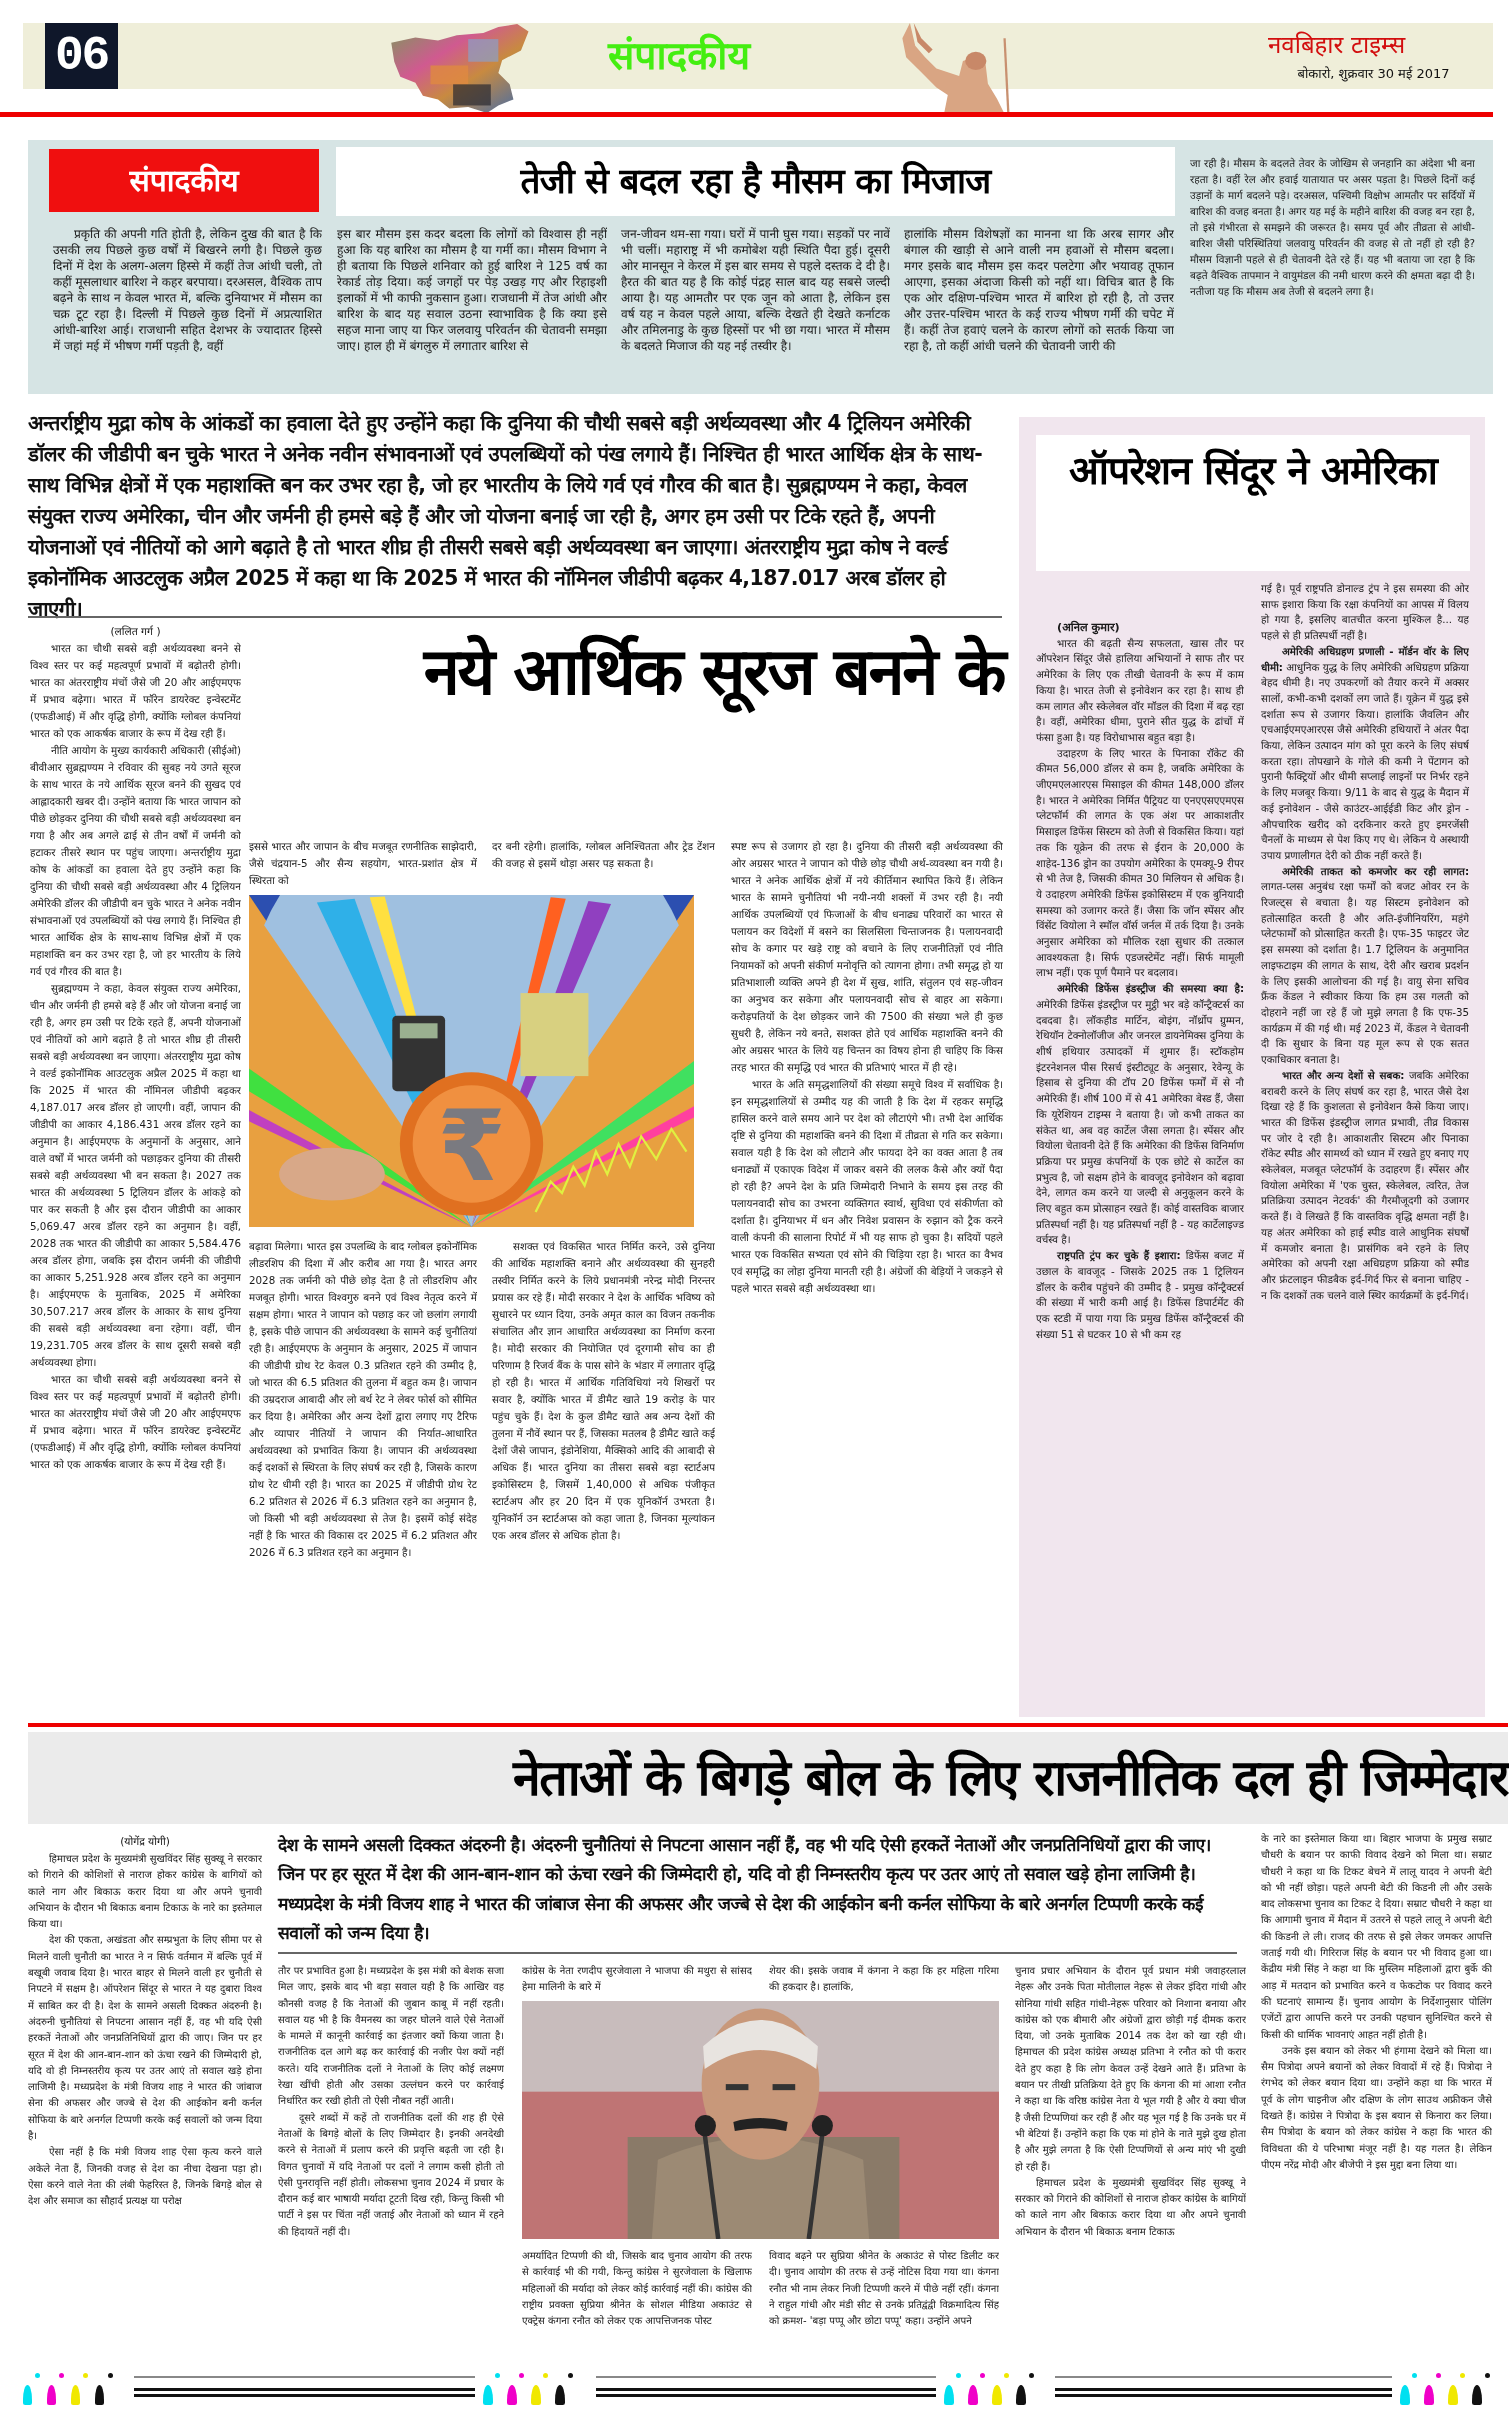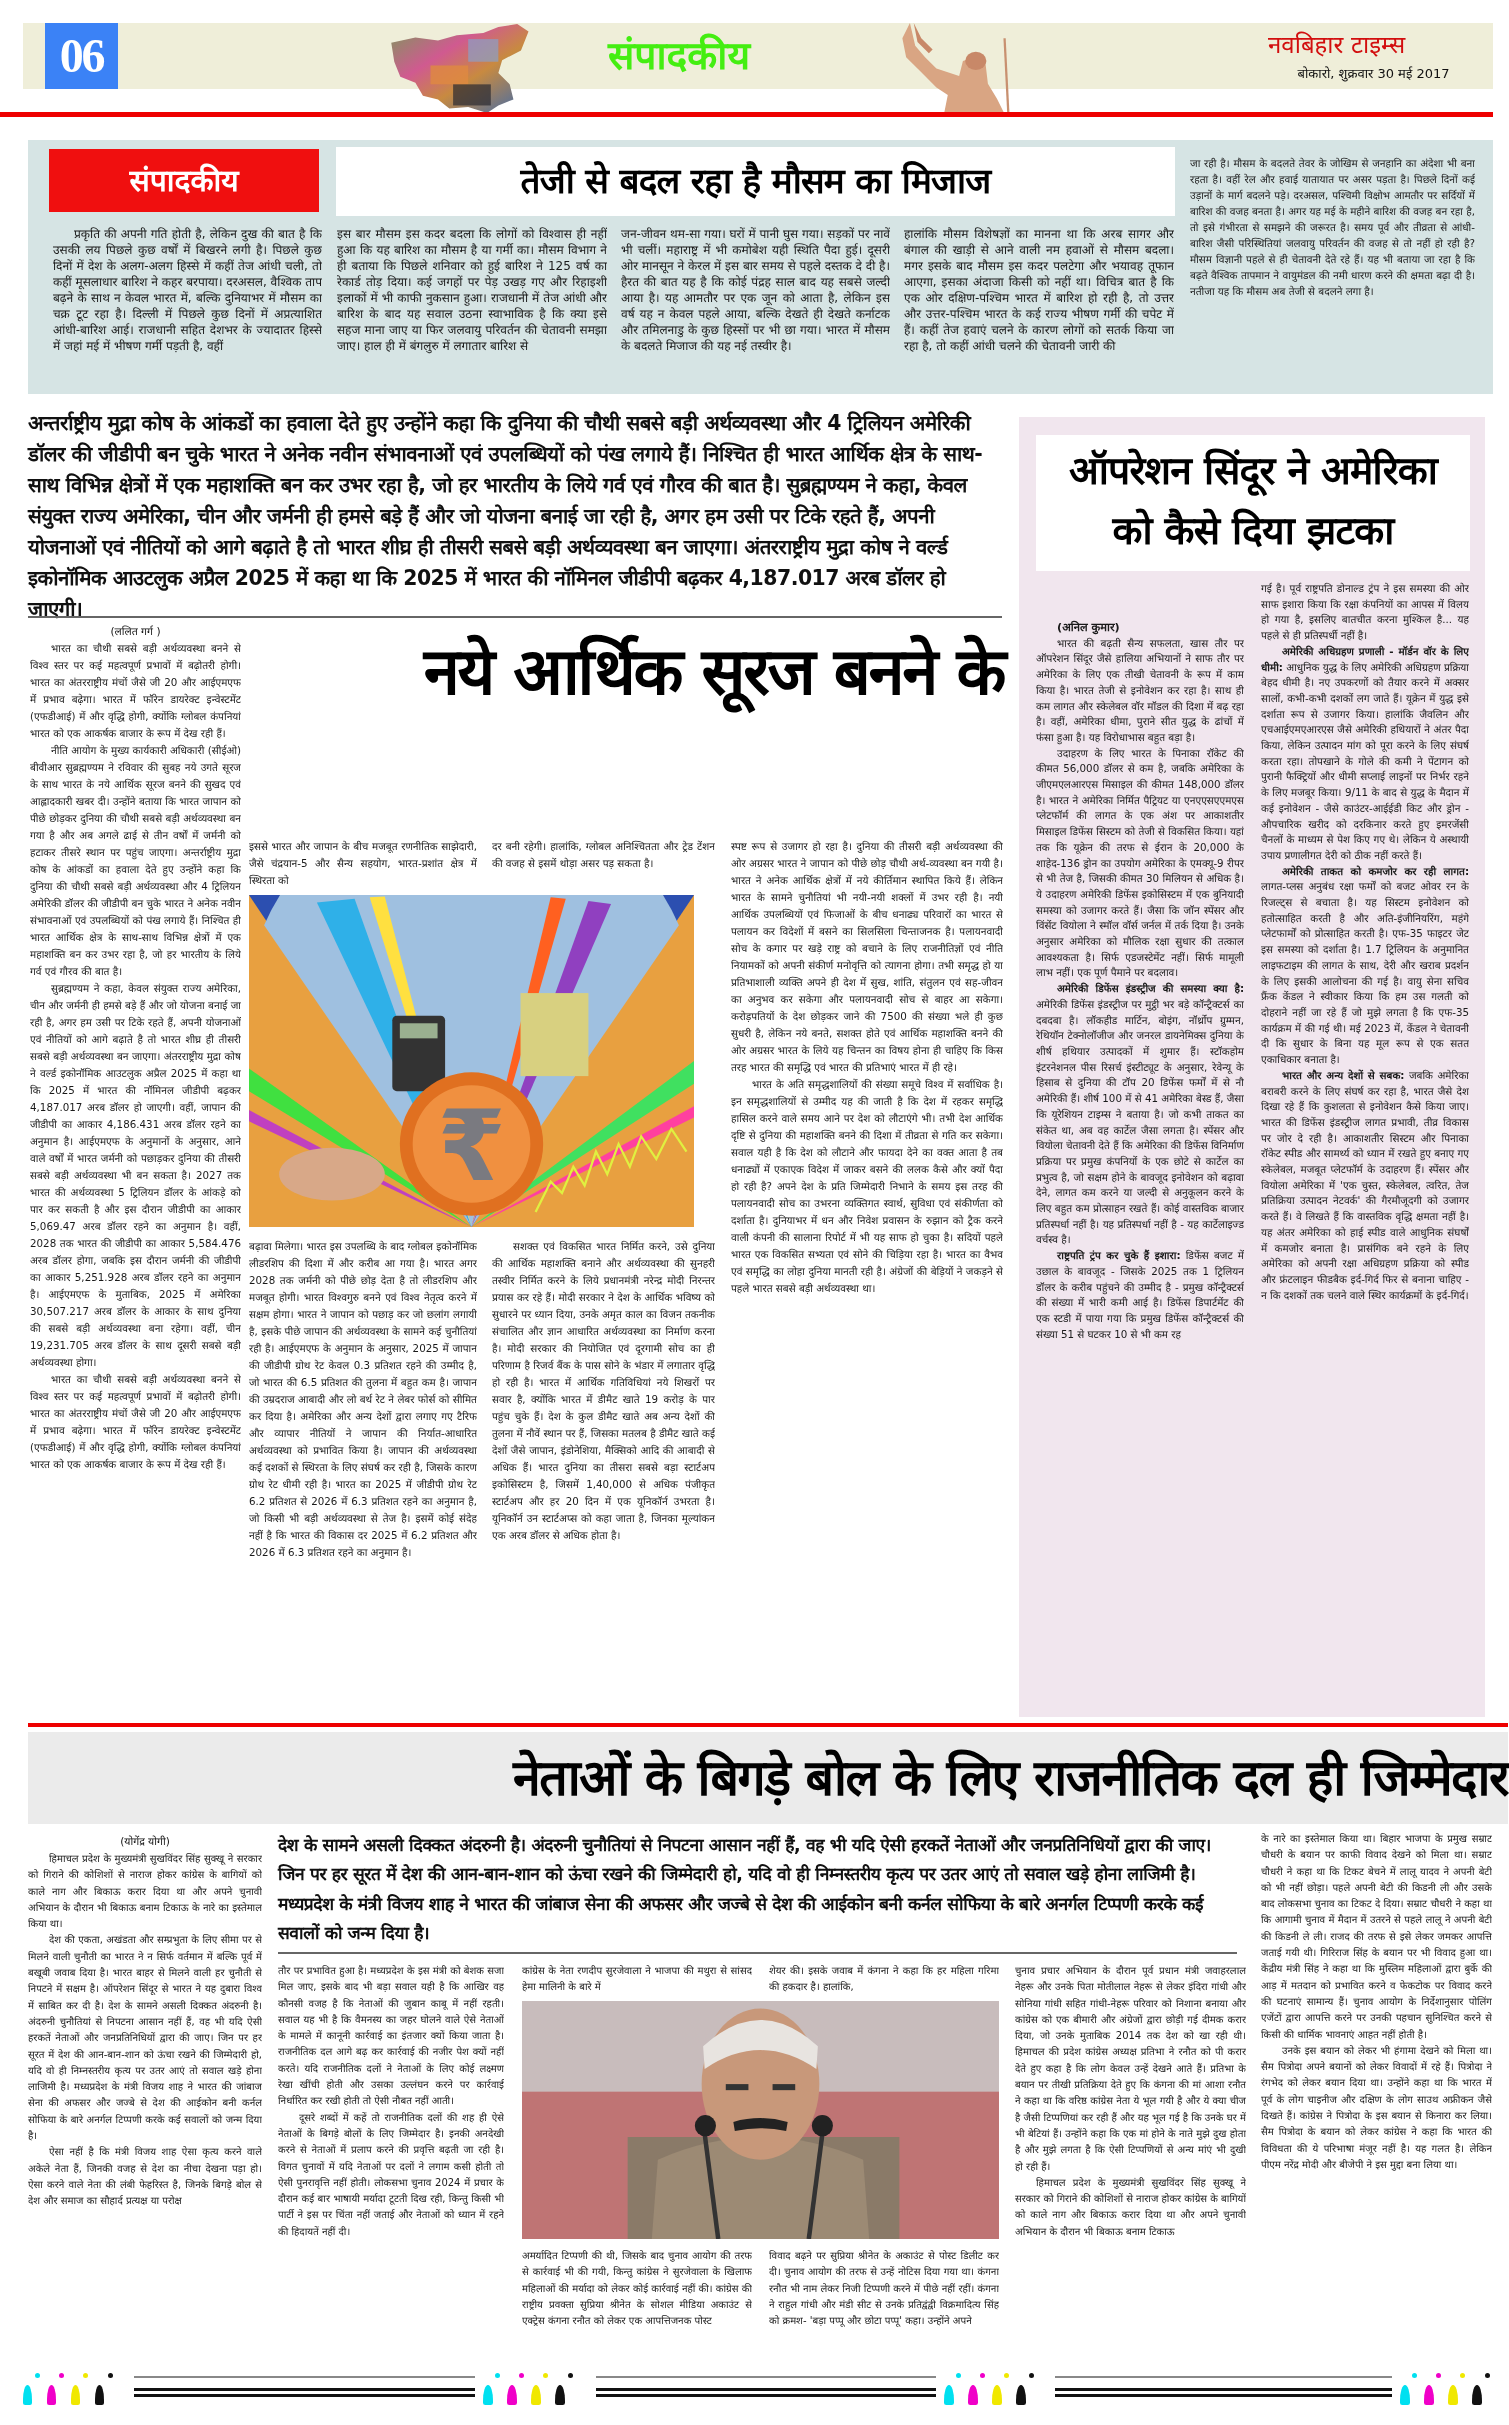--- a/index.html
+++ b/index.html
@@ -7,21 +7,21 @@
   body { position: relative; font-family: "DejaVu Sans", sans-serif; color: #111; }
   .abs { position: absolute; }
   .txt { font-family: "DejaVu Sans", sans-serif; font-size: 10.3px; line-height: 17px; text-align: justify; color: #1a1a1a; overflow: hidden; }
   .txt p { text-indent: 21px; }
   .txt p.noind { text-indent: 0; }
   .txt b { font-weight: bold; }
   .byline { text-align: center; font-size: 10.6px; line-height: 16.6px; }
 
   
   #masthead-band { left: 22.6px; top: 22.6px; width: 1470px; height: 66px; background: #efeed9; }
-  #page-number { left: 45px; top: 22.6px; width: 73px; height: 66px; background: #3b82f6; color: #fff; font-family: Liberation Serif, serif; font-weight: bold; font-size: 48px; line-height: 66px; text-align: center; letter-spacing: -2.3px; }
+  #page-number { left: 45px; top: 22.6px; width: 73px; height: 66px; background: #0f172a; color: #fff; font-family: Liberation Mono, monospace; font-weight: bold; font-size: 48px; line-height: 66px; text-align: center; letter-spacing: -2.3px; }
   #section-title { left: 608px; top: 24px; width: 302px; height: 63px; color: #44ee11; font-family: "DejaVu Sans", sans-serif; font-weight: bold; font-size: 39px; line-height: 63px; }
   #map-collage { left: 385px; top: 24px; width: 189px; height: 89px; }
   #statue { left: 891px; top: 22.6px; width: 159px; height: 91px; }
   #paper-name { left: 1268px; top: 30px; width: 211px; color: #d20e0e; font-family: "DejaVu Sans", sans-serif; font-weight: normal; font-size: 24px; line-height: 30px; text-align: left; }
   #issue-date { left: 1268px; top: 65px; width: 211px; color: #111; font-size: 13px; line-height: 18px; text-align: center; }
   #masthead-rule { left: 0; top: 112px; width: 1493px; height: 4.5px; background: #e00; }
 
   
   #editorial-box { left: 28px; top: 140px; width: 1465px; height: 254px; background: #d6e4e4; }
   #editorial-tag { left: 49px; top: 149px; width: 270px; height: 63px; background: #f00f0f; color: #fff; font-weight: bold; font-size: 30px; line-height: 63px; text-align: center; }
@@ -163,21 +163,20 @@
   </div>
 <div class="abs txt" style="left:731px;top:838px;width:272px;height:872px;">
   <p class="noind">स्पष्ट रूप से उजागर हो रहा है। दुनिया की तीसरी बड़ी अर्थव्यवस्था की ओर अग्रसर भारत ने जापान को पीछे छोड़ चौथी अर्थ-व्यवस्था बन गयी है। भारत ने अनेक आर्थिक क्षेत्रों में नये कीर्तिमान स्थापित किये हैं। लेकिन भारत के सामने चुनौतियां भी नयी-नयी शक्लों में उभर रही है। नयी आर्थिक उपलब्धियों एवं फिजाओं के बीच धनाढ्य परिवारों का भारत से पलायन कर विदेशों में बसने का सिलसिला चिन्ताजनक है। पलायनवादी सोच के कगार पर खड़े राष्ट्र को बचाने के लिए राजनीतिज्ञों एवं नीति नियामकों को अपनी संकीर्ण मनोवृत्ति को त्यागना होगा। तभी समृद्ध हो या प्रतिभाशाली व्यक्ति अपने ही देश में सुख, शांति, संतुलन एवं सह-जीवन का अनुभव कर सकेगा और पलायनवादी सोच से बाहर आ सकेगा। करोड़पतियों के देश छोड़कर जाने की 7500 की संख्या भले ही कुछ सुधरी है, लेकिन नये बनते, सशक्त होते एवं आर्थिक महाशक्ति बनने की ओर अग्रसर भारत के लिये यह चिन्तन का विषय होना ही चाहिए कि किस तरह भारत की समृद्धि एवं भारत की प्रतिभाएं भारत में ही रहे।</p>
   <p>भारत के अति समृद्धशालियों की संख्या समूचे विश्व में सर्वाधिक है। इन समृद्धशालियों से उम्मीद यह की जाती है कि देश में रहकर समृद्धि हासिल करने वाले समय आने पर देश को लौटाएंगे भी। तभी देश आर्थिक दृष्टि से दुनिया की महाशक्ति बनने की दिशा में तीव्रता से गति कर सकेगा। सवाल यही है कि देश को लौटाने और फायदा देने का वक्त आता है तब धनाढ्यों में एकाएक विदेश में जाकर बसने की ललक कैसे और क्यों पैदा हो रही है? अपने देश के प्रति जिम्मेदारी निभाने के समय इस तरह की पलायनवादी सोच का उभरना व्यक्तिगत स्वार्थ, सुविधा एवं संकीर्णता को दर्शाता है। दुनियाभर में धन और निवेश प्रवासन के रुझान को ट्रैक करने वाली कंपनी की सालाना रिपोर्ट में भी यह साफ हो चुका है। सदियों पहले भारत एक विकसित सभ्यता एवं सोने की चिड़िया रहा है। भारत का वैभव एवं समृद्धि का लोहा दुनिया मानती रही है। अंग्रेजों की बेड़ियों ने जकड़ने से पहले भारत सबसे बड़ी अर्थव्यवस्था था।</p>
 </div>
 
 <div class="abs" id="sindoor-box"></div>
 <div class="abs" id="sindoor-head-box"></div>
 <div class="abs" id="sindoor-headline">
   <div>ऑपरेशन सिंदूर ने अमेरिका</div>
-  <div>को कैसे दिया झटका</div>
 </div>
 <div class="abs txt" style="left:1036px;top:581px;width:208px;height:1129px;font-size:10.3px;line-height:15.7px;margin-top:39px;">
   <p style="font-weight:bold;font-size:11.3px;">(अनिल कुमार)</p>
   <p>भारत की बढ़ती सैन्य सफलता, खास तौर पर ऑपरेशन सिंदूर जैसे हालिया अभियानों ने साफ तौर पर अमेरिका के लिए एक तीखी चेतावनी के रूप में काम किया है। भारत तेजी से इनोवेशन कर रहा है। साथ ही कम लागत और स्केलेबल वॉर मॉडल की दिशा में बढ़ रहा है। वहीं, अमेरिका धीमा, पुराने सीत युद्ध के ढांचों में फंसा हुआ है। यह विरोधाभास बहुत बड़ा है।</p>
   <p>उदाहरण के लिए भारत के पिनाका रॉकेट की कीमत 56,000 डॉलर से कम है, जबकि अमेरिका के जीएमएलआरएस मिसाइल की कीमत 148,000 डॉलर है। भारत ने अमेरिका निर्मित पैट्रियट या एनएएसएएमएस प्लेटफॉर्म की लागत के एक अंश पर आकाशतीर मिसाइल डिफेंस सिस्टम को तेजी से विकसित किया। यहां तक कि यूक्रेन की तरफ से ईरान के 20,000 के शाहेद-136 ड्रोन का उपयोग अमेरिका के एमक्यू-9 रीपर से भी तेज है, जिसकी कीमत 30 मिलियन से अधिक है। ये उदाहरण अमेरिकी डिफेंस इकोसिस्टम में एक बुनियादी समस्या को उजागर करते हैं। जैसा कि जॉन स्पेंसर और विंसेंट वियोला ने स्मॉल वॉर्स जर्नल में तर्क दिया है। उनके अनुसार अमेरिका को मौलिक रक्षा सुधार की तत्काल आवश्यकता है। सिर्फ एडजस्टेमेंट नहीं। सिर्फ मामूली लाभ नहीं। एक पूर्ण पैमाने पर बदलाव।</p>
   <p><b>अमेरिकी डिफेंस इंडस्ट्रीज की समस्या क्या है:</b> <span>अमेरिकी डिफेंस इंडस्ट्रीज पर मुट्ठी भर बड़े कॉन्ट्रैक्टर्स का दबदबा है। लॉकहीड मार्टिन, बोइंग, नॉर्थ्रोप ग्रुम्मन, रेथियॉन टेक्नोलॉजीज और जनरल डायनेमिक्स दुनिया के शीर्ष हथियार उत्पादकों में शुमार हैं। स्टॉकहोम इंटरनेशनल पीस रिसर्च इंस्टीट्यूट के अनुसार, रेवेन्यू के हिसाब से दुनिया की टॉप 20 डिफेंस फर्मों में से नौ अमेरिकी हैं। शीर्ष 100 में से 41 अमेरिका बेस्ड हैं, जैसा कि यूरेशियन टाइम्स ने बताया है। जो कभी ताकत का संकेत था, अब वह कार्टेल जैसा लगता है। स्पेंसर और वियोला चेतावनी देते हैं कि अमेरिका की डिफेंस विनिर्माण प्रक्रिया पर प्रमुख कंपनियों के एक छोटे से कार्टेल का प्रभुत्व है, जो सक्षम होने के बावजूद इनोवेशन को बढ़ावा देने, लागत कम करने या जल्दी से अनुकूलन करने के लिए बहुत कम प्रोत्साहन रखते हैं। कोई वास्तविक बाजार प्रतिस्पर्धा नहीं है। यह प्रतिस्पर्धा नहीं है - यह कार्टेलाइज्ड वर्चस्व है।</span></p>
   <p><b>राष्ट्रपति ट्रंप कर चुके हैं इशारा:</b> <span>डिफेंस बजट में उछाल के बावजूद - जिसके 2025 तक 1 ट्रिलियन डॉलर के करीब पहुंचने की उम्मीद है - प्रमुख कॉन्ट्रैक्टर्स की संख्या में भारी कमी आई है। डिफेंस डिपार्टमेंट की एक स्टडी में पाया गया कि प्रमुख डिफेंस कॉन्ट्रैक्टर्स की संख्या 51 से घटकर 10 से भी कम रह</span></p>
 </div>
 <div class="abs txt" style="left:1261px;top:581px;width:208px;height:1129px;font-size:10.3px;line-height:15.7px;">
   <p class="noind">गई है। पूर्व राष्ट्रपति डोनाल्ड ट्रंप ने इस समस्या की ओर साफ इशारा किया कि रक्षा कंपनियों का आपस में विलय हो गया है, इसलिए बातचीत करना मुश्किल है... यह पहले से ही प्रतिस्पर्धी नहीं है।</p>

